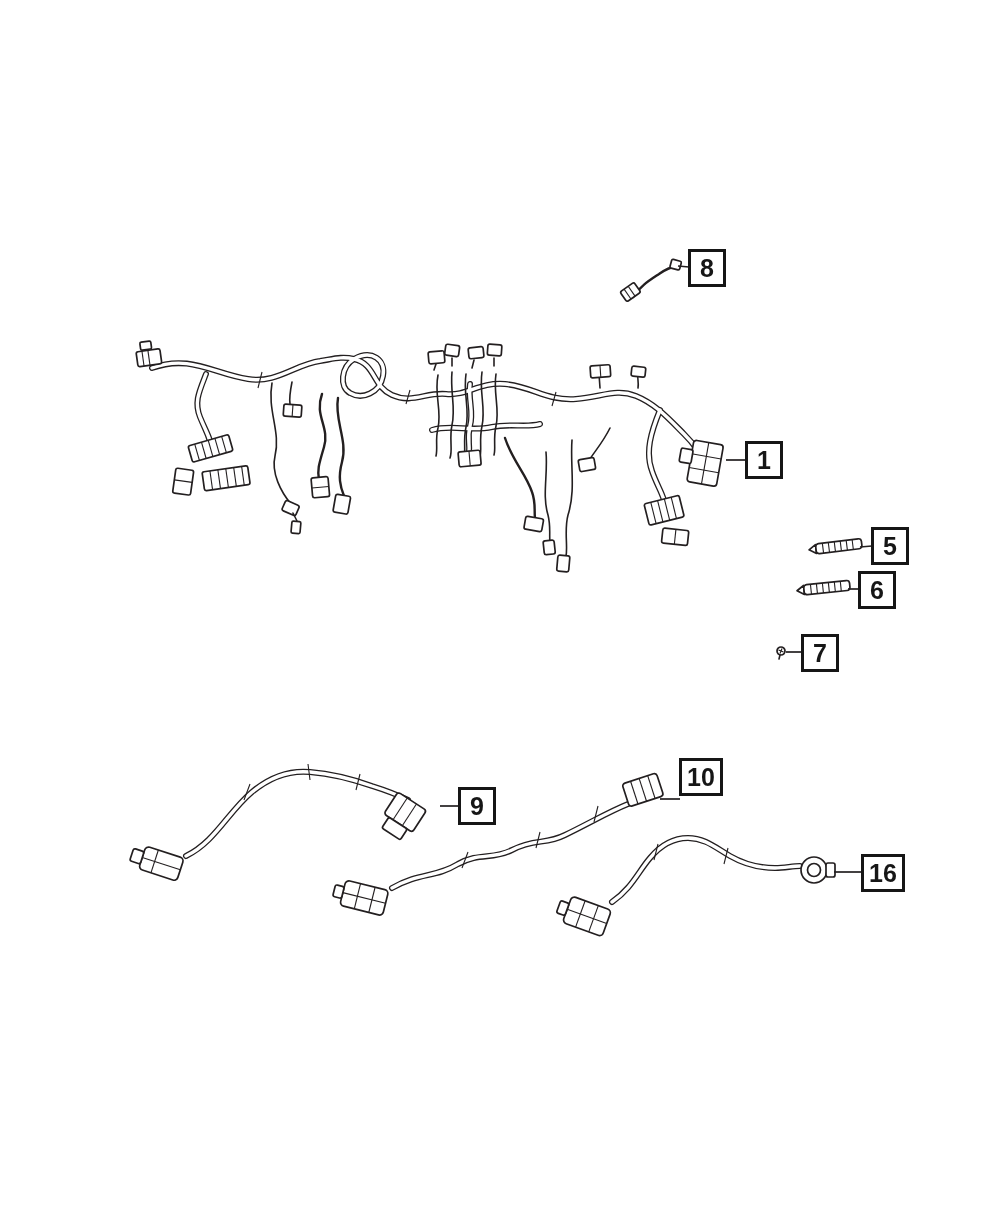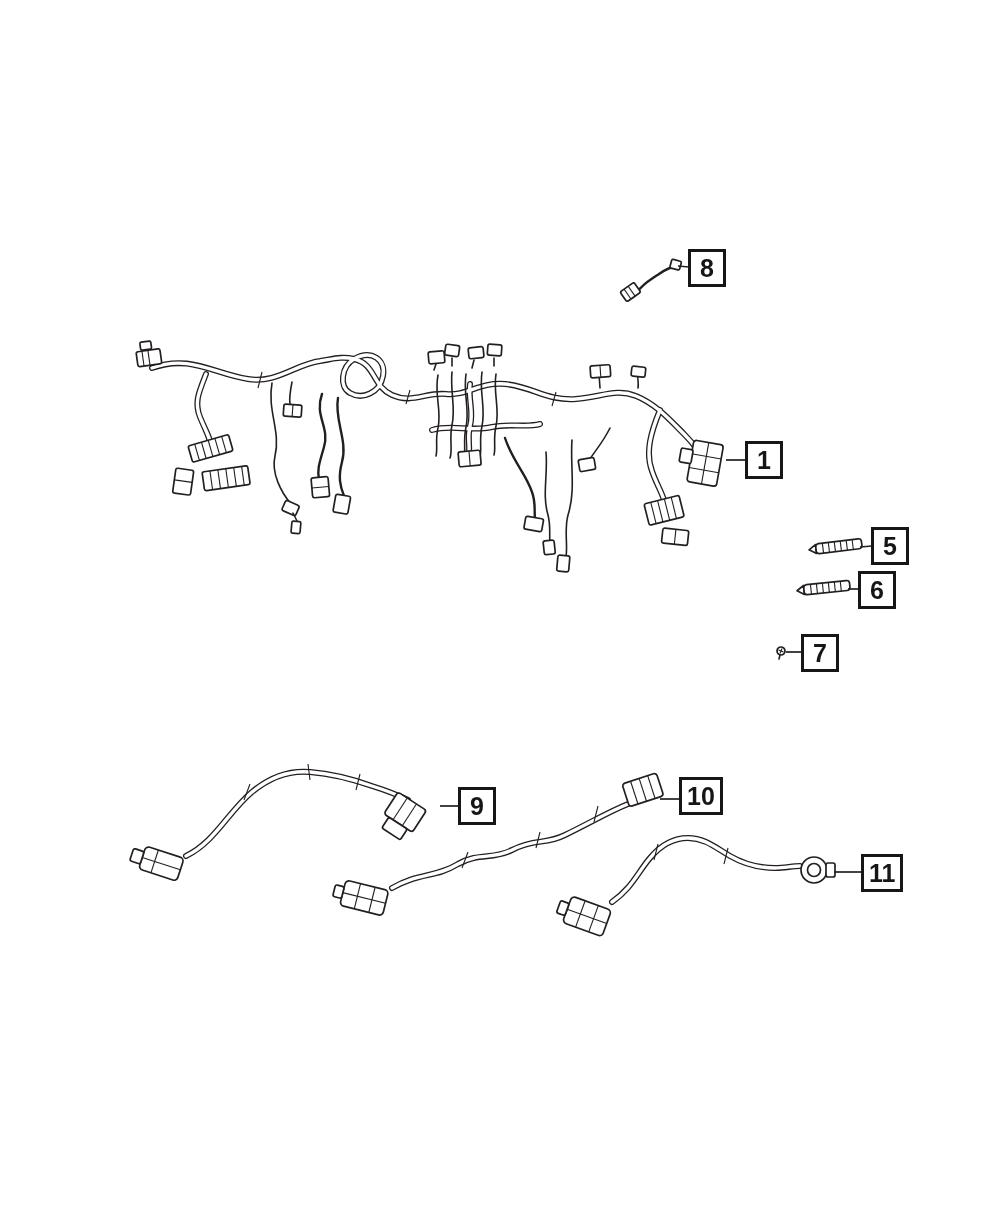--- a/index.html
+++ b/index.html
@@ -317,20 +317,20 @@
   </div>
   <div class="callout" style="left:801px;top:634px">
     <span>7</span>
   </div>
   <div class="callout" style="left:688px;top:249px">
     <span>8</span>
   </div>
   <div class="callout" style="left:458px;top:787px">
     <span>9</span>
   </div>
-  <div class="callout" style="left:679px;top:777px">
+  <div class="callout" style="left:679px;top:758px">
     <span>10</span>
   </div>
   <div class="callout" style="left:861px;top:854px">
-    <span>11</span>
+    <span>16</span>
   </div>
 
 </div>
 
 </body></html>

